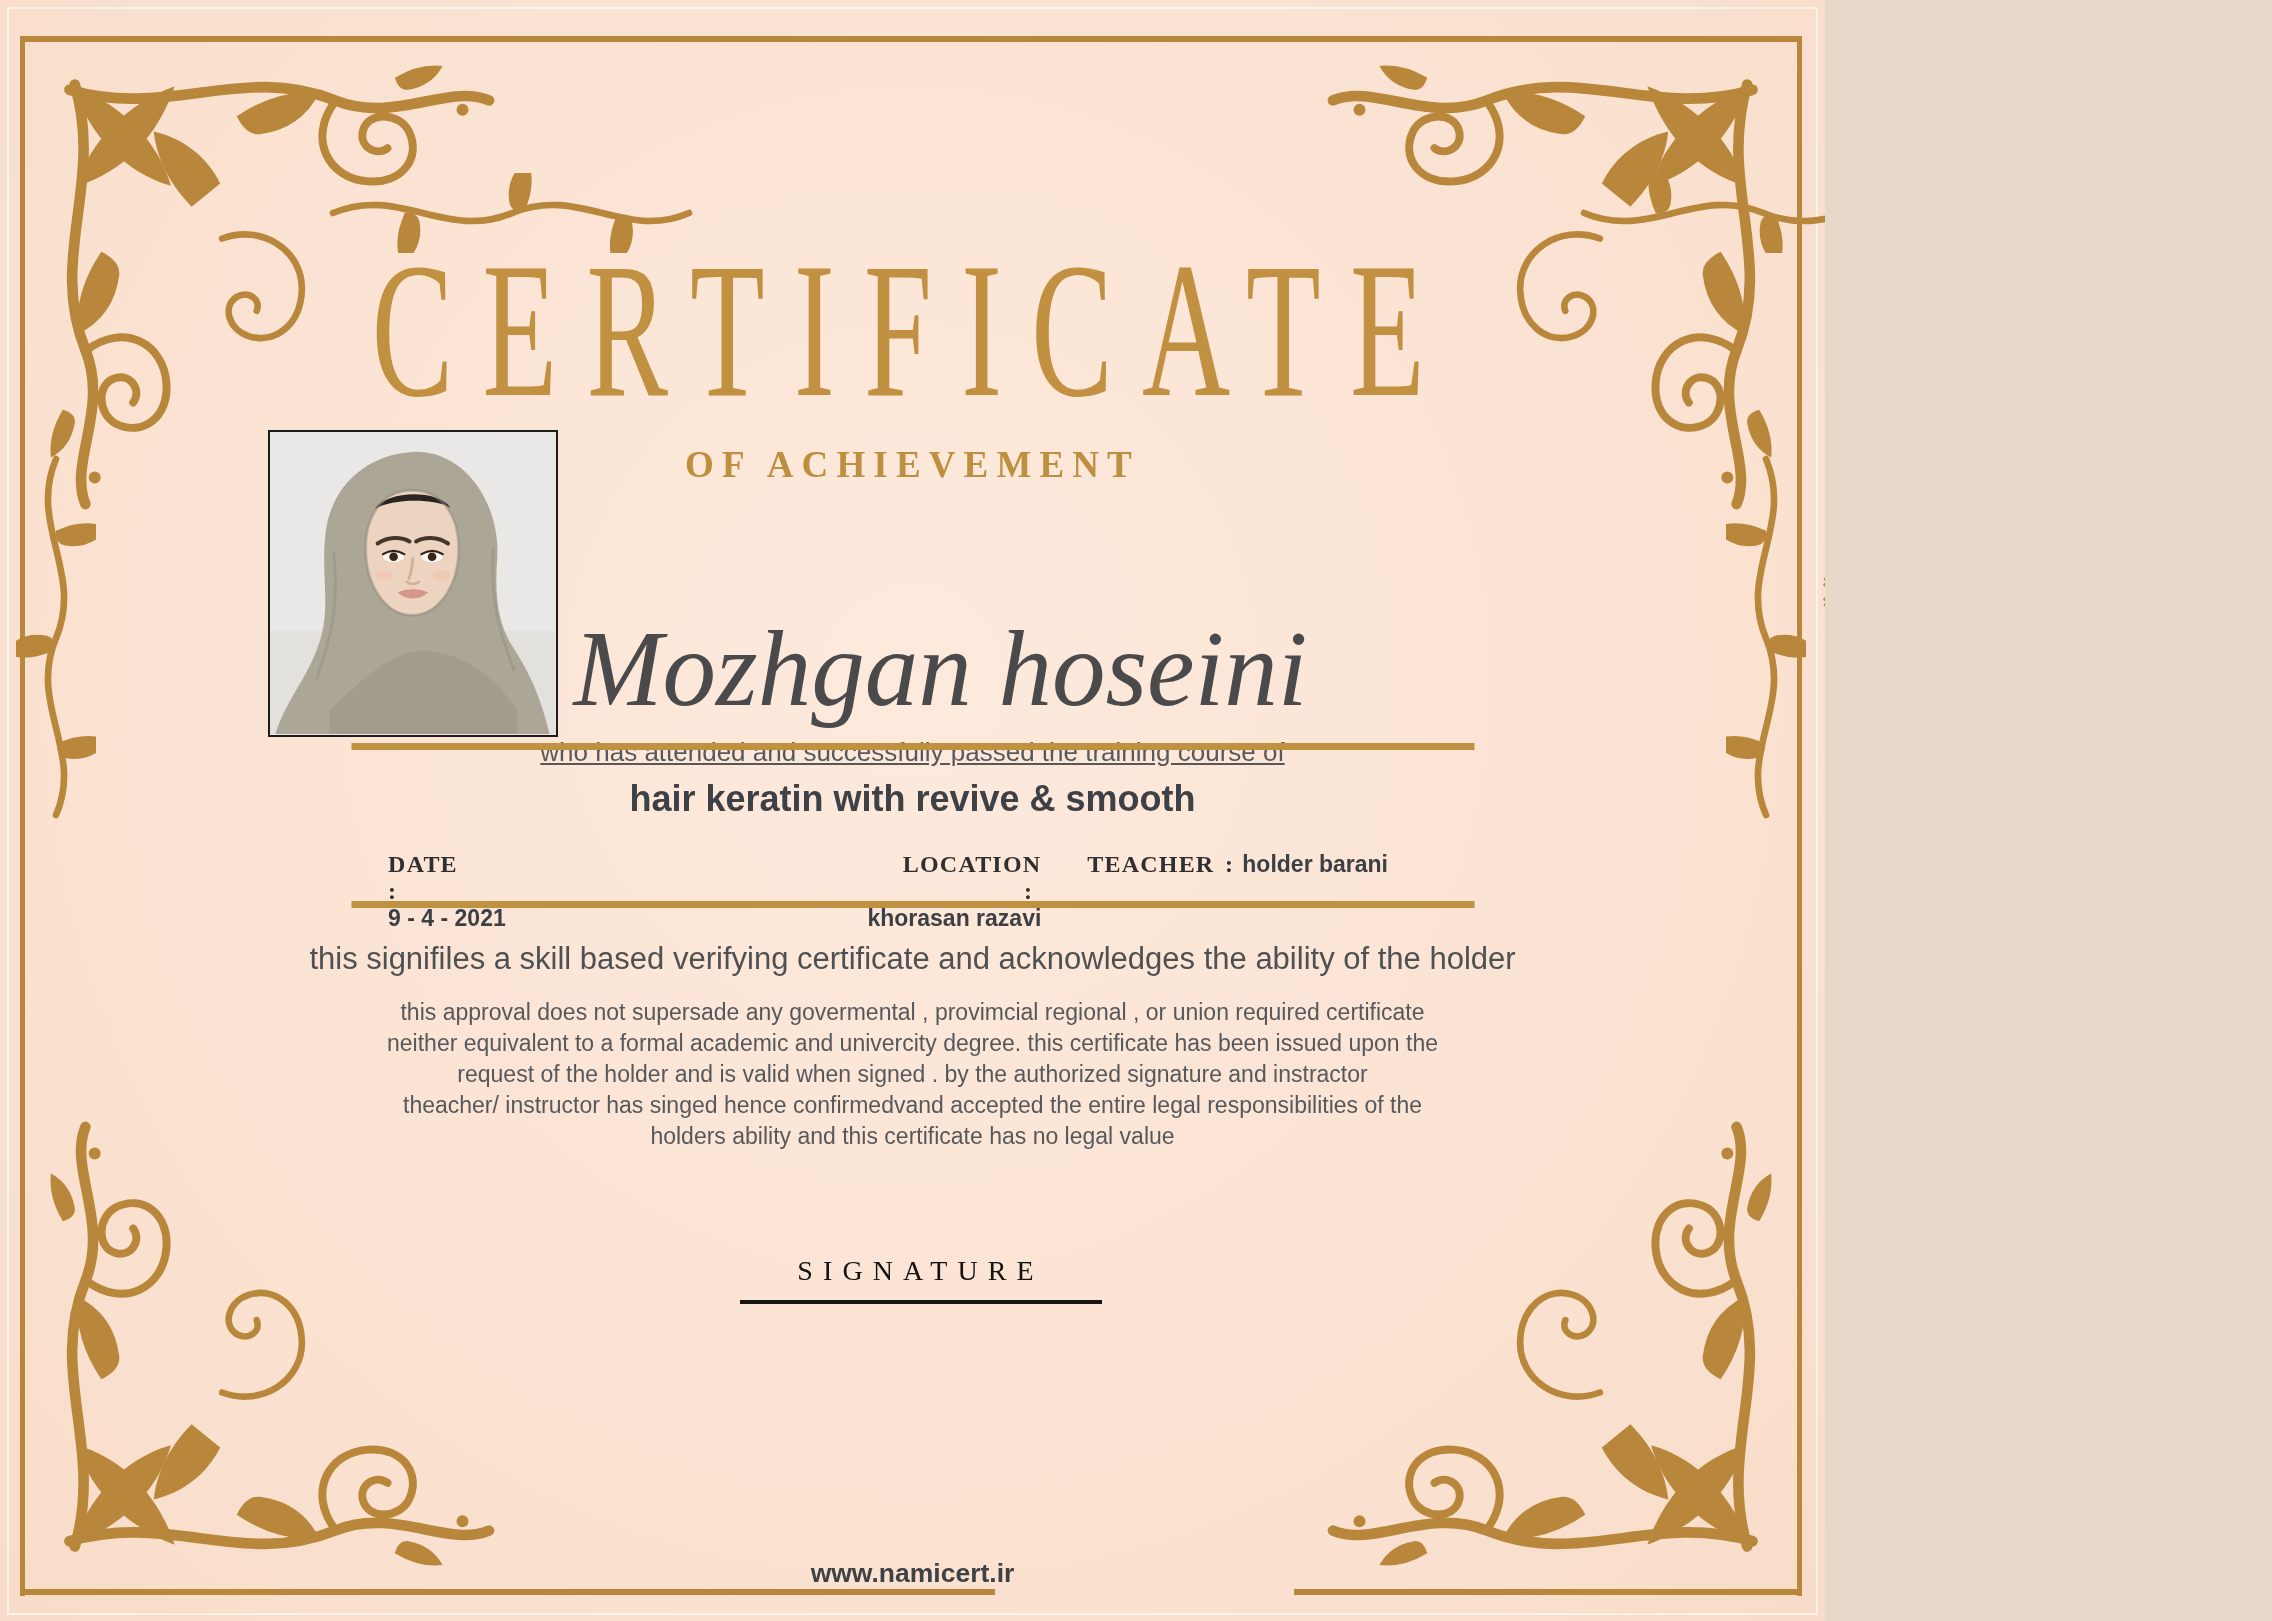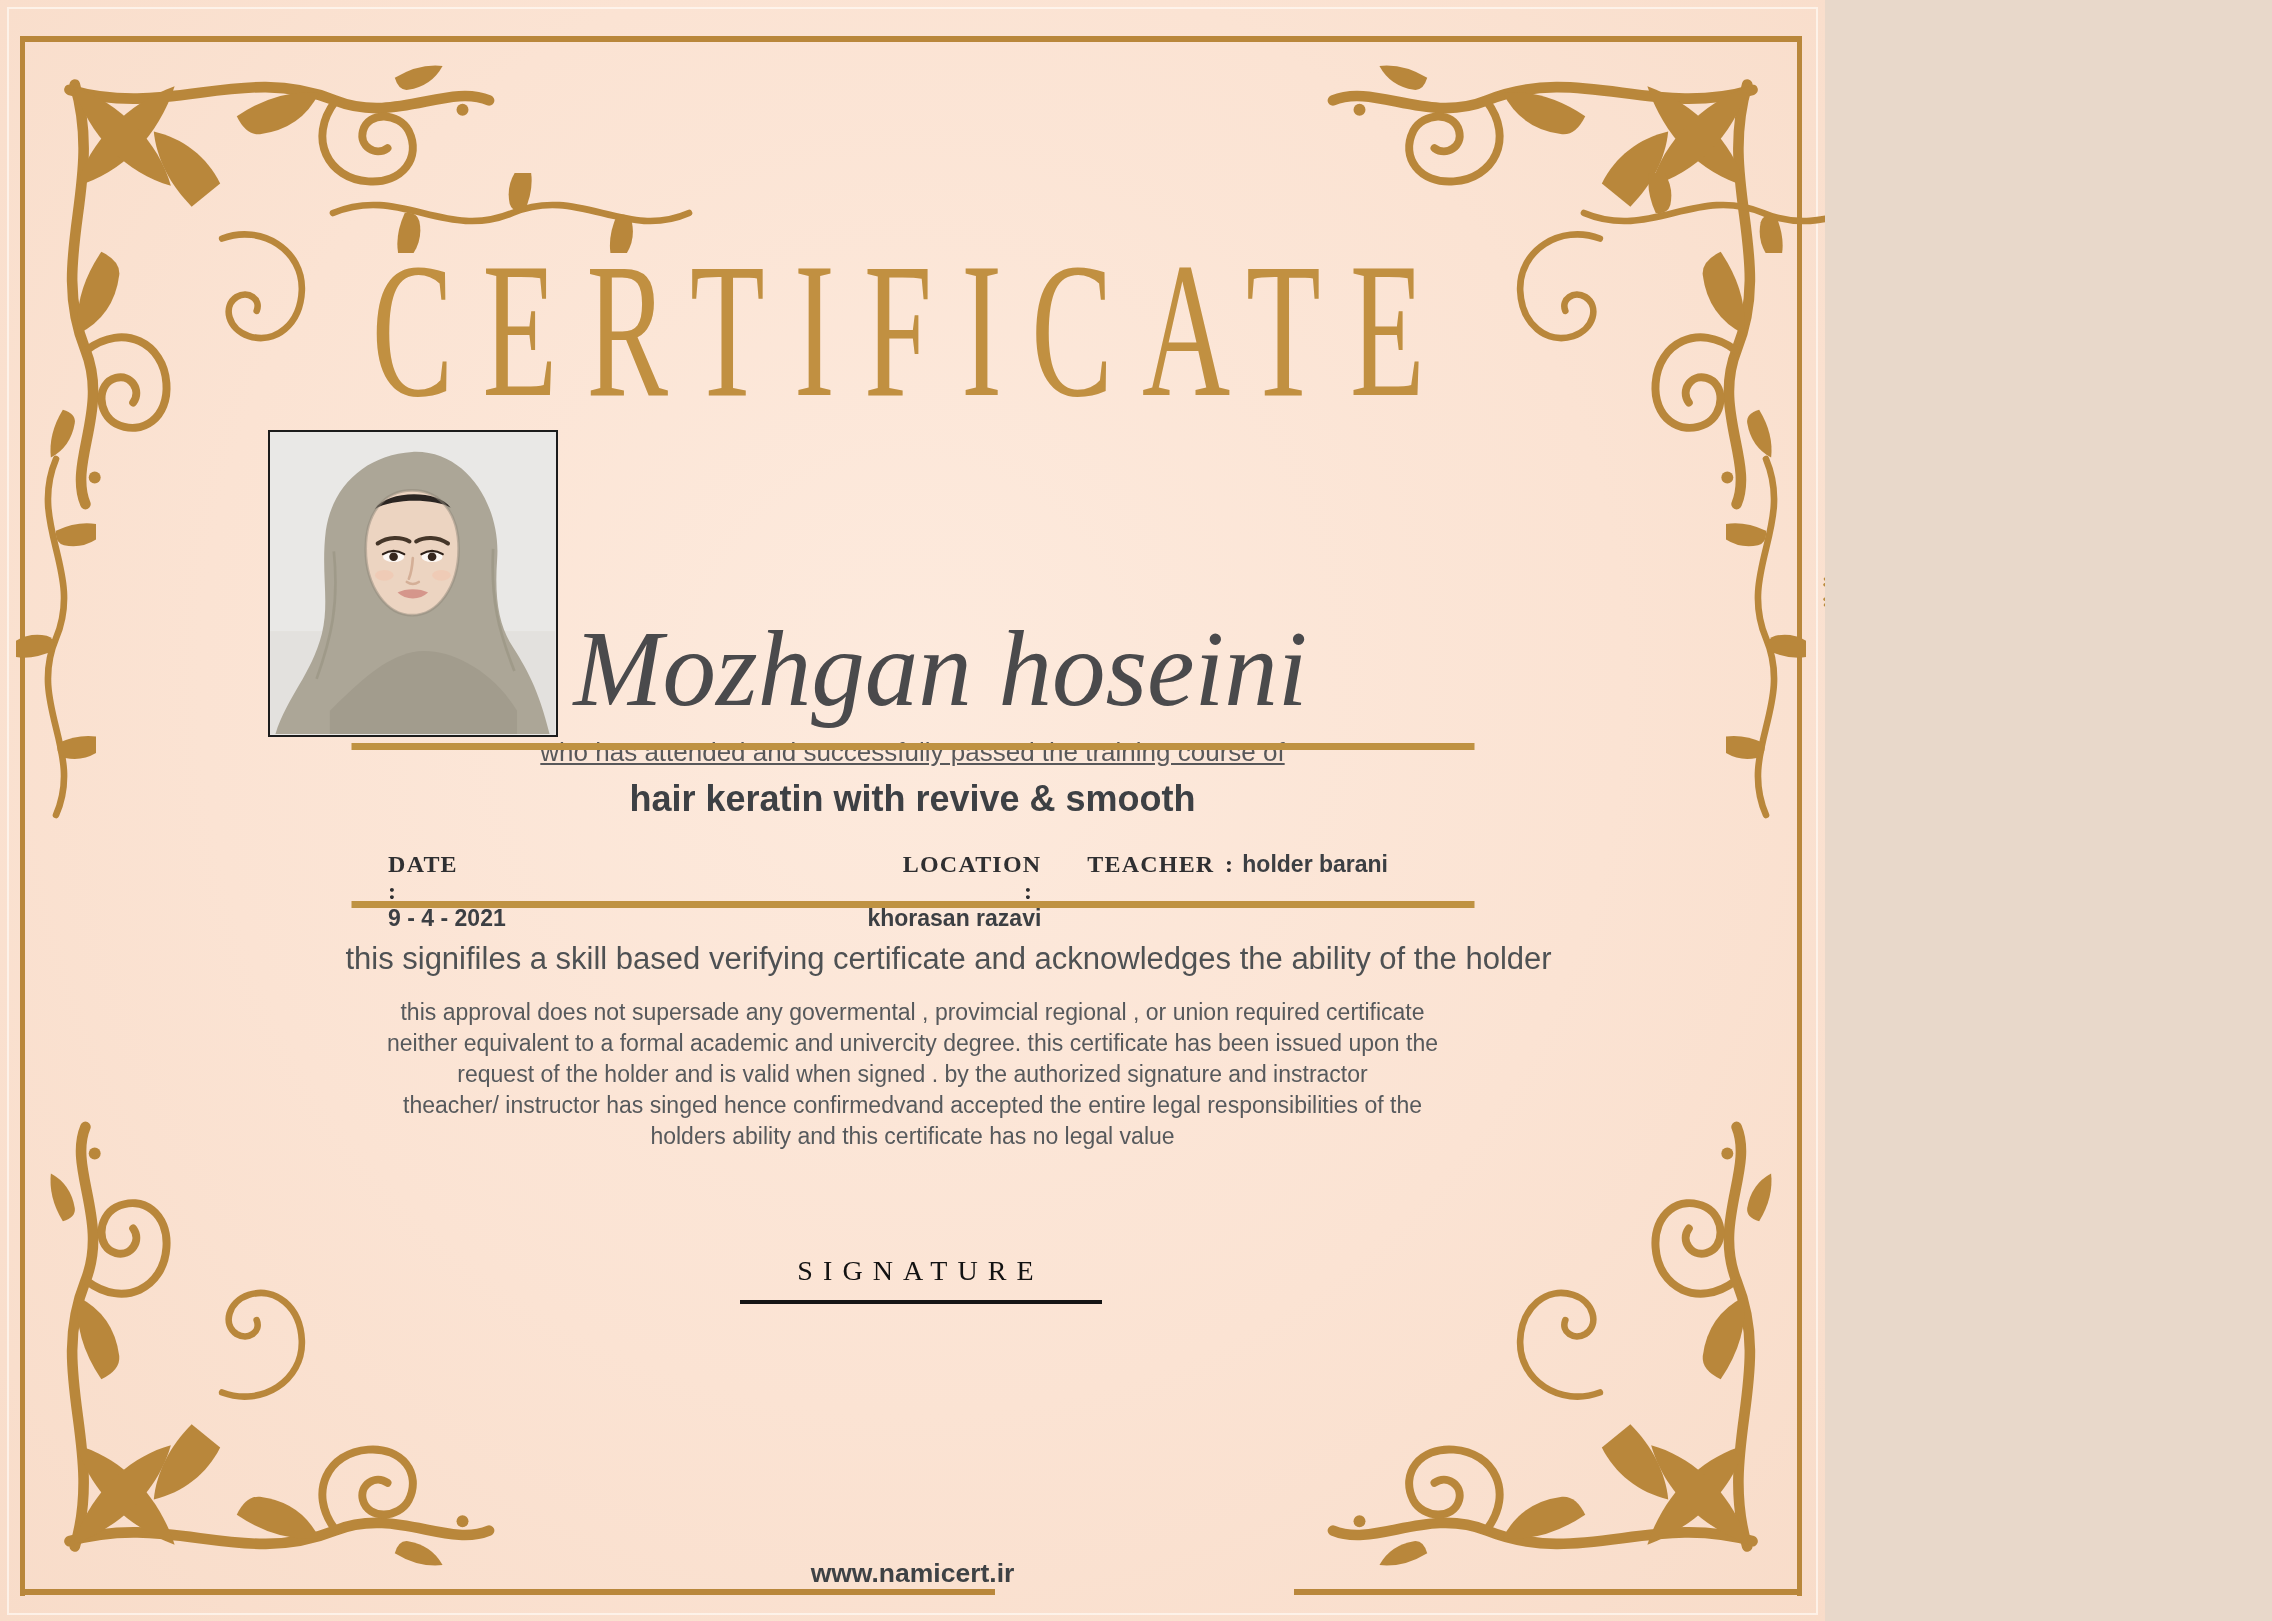--- a/index.html
+++ b/index.html
@@ -21,21 +21,21 @@
   .cert-title span{display:inline-block; font-size:149px; letter-spacing:.24em; transform:scale(.82,1.3); transform-origin:center; white-space:nowrap;}
   .cert-sub{width:100%; text-align:center; color:#bd8f3f; font-family:"Liberation Serif", serif; font-weight:700; font-size:37px; letter-spacing:.22em;}
   .name{width:100%; text-align:center; color:#4a4a4c; font-family:"Liberation Serif", serif; font-style:italic; font-size:107px; line-height:1;}
   .leadin{width:100%; text-align:center; color:#58585a; font-size:26px;}
   .divider{position:absolute; left:50%; transform:translateX(-50%); width:1123px; height:6.6px; background:#bf9242;}
   .course{width:100%; text-align:center; color:#3d4044; font-size:36px; font-weight:700;}
   .details-row{position:absolute; left:50%; transform:translateX(-50%); width:1123px; display:flex; align-items:baseline;}
   .dlabel{font-family:"Liberation Serif", serif; font-weight:700; font-size:24px; color:#2f2f31; letter-spacing:.05em; white-space:nowrap;}
   .dcolon{font-family:"Liberation Serif", serif; font-weight:700; font-size:24px; color:#2f2f31; margin:0 9.3px 0 10.6px;}
   .dvalue{font-size:23px; font-weight:700; color:#3c3f43; white-space:nowrap;}
-  .headline{width:100%; text-align:center; color:#4e5153; font-size:31px;padding-left:36px;}
+  .headline{width:100%; text-align:center; color:#4e5153; font-size:31px;}
   .bodytxt{width:100%; text-align:center; color:#56595c; font-size:23px; line-height:31px;}
   .sigwrap{position:absolute; left:50%; transform:translateX(-50%); margin-left:8px; text-align:center;}
   .siglabel{font-family:"Liberation Serif", serif; font-size:28px; color:#121212; letter-spacing:.36em; white-space:nowrap;}
   .sigline{width:362px; height:3.3px; background:#151515; margin:13.3px auto 0 auto;}
   .website{width:100%; text-align:center; font-size:26.5px; font-weight:700; color:#3e4245;}
   .photo-frame{position:absolute; left:268px; top:430px; width:290px; height:307px; background:#e9e8e6; border:2.7px solid #1c1c1c; box-sizing:border-box;}
   .qr-box{position:absolute; left:1865px; top:1143px; width:149px; height:149px; background:#ffffff;}
   .qr-box svg{position:absolute; left:8px; top:8px;}
 </style>
 </head>
@@ -104,20 +104,21 @@
   <svg class="abs" style="left:471px; top:26.5px; transform:rotate(-90deg) scaleX(-1); transform-origin:center;" width="80" height="372" viewBox="0 0 120 560">
       <use href="#edge-sprig"></use>
     </svg>
   <svg class="abs" style="left:1722px; top:26.5px; transform:rotate(-90deg); transform-origin:center;" width="80" height="372" viewBox="0 0 120 560">
       <use href="#edge-sprig"></use>
     </svg>
 
   <div class="abs cert-title" style="top:244px;">
     <span>CERTIFICATE</span>
   </div>
+  <div class="abs cert-sub" style="top:443px;">OF ACHIEVEMENT</div>
 
   <div class="photo-frame">
     <svg width="285" height="302" viewBox="0 0 429 455">
       <rect x="0" y="0" width="429" height="455" fill="#e9e8e6"></rect>
       <rect x="0" y="300" width="429" height="155" fill="#e3e1de"></rect>
 
       <path d="M214,30 C146,34 94,80 84,148 C76,212 90,254 78,304 C62,366 26,398 8,455 L421,455 C404,386 386,356 362,318 C344,288 338,248 342,192 C348,112 296,26 214,30 Z" fill="#aca697"></path>
       <path d="M90,420 C150,360 180,340 214,332 C260,322 330,352 372,420 L372,455 L90,455 Z" fill="#a29c8d"></path>
       <path d="M96,180 C104,260 92,310 70,372 M336,176 C332,252 344,300 368,360" stroke="#968f7e" stroke-width="4" fill="none" opacity=".55"></path>
 

